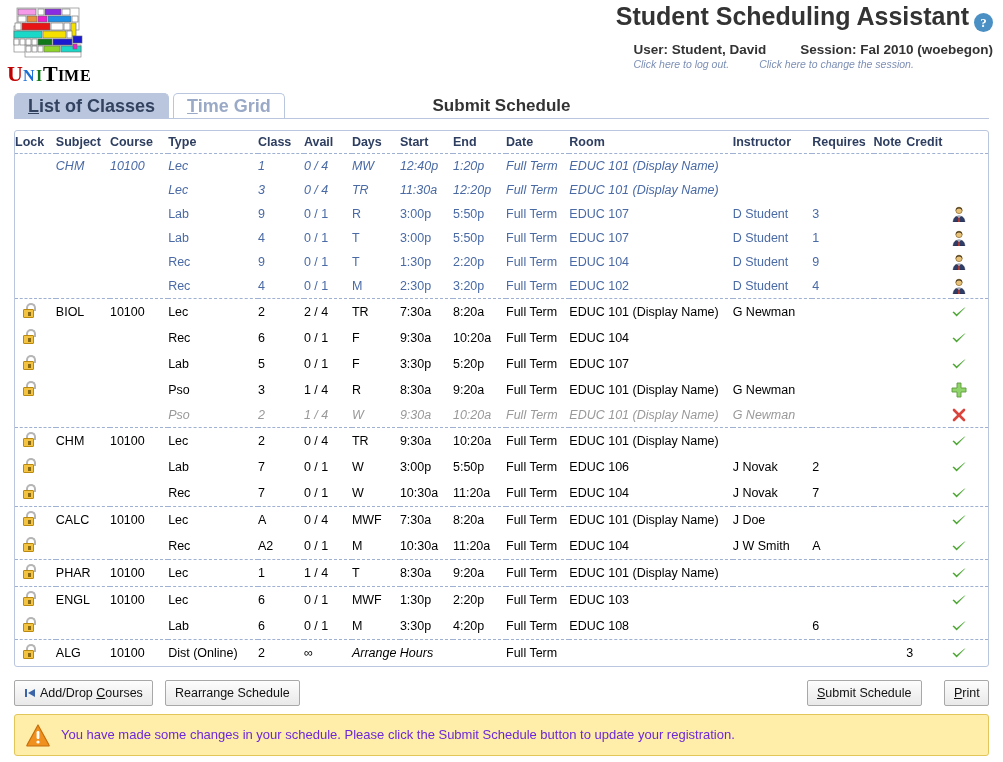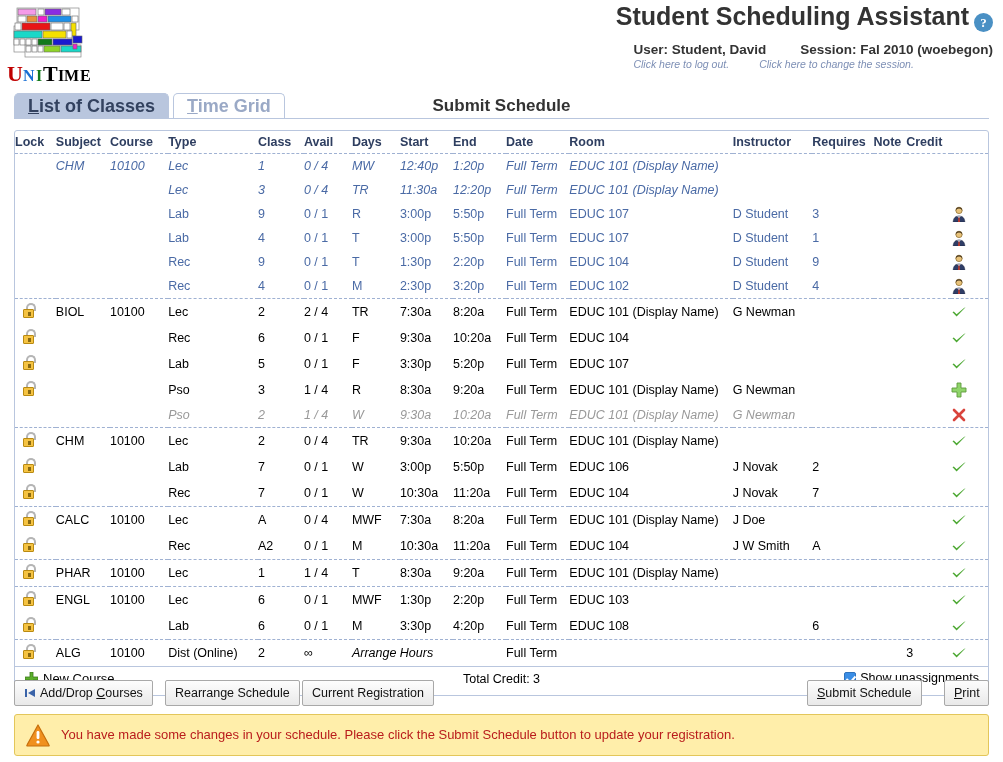--- a/index.html
+++ b/index.html
@@ -163,21 +163,21 @@
   .btn u{text-decoration:underline;}
   .btn .lefticon{display:inline-block;width:12px;height:12px;vertical-align:-2px;margin-right:4px;}
 
   
   .warn{
     position:absolute;left:14px;top:714px;width:975px;height:42px;
     background:#ffeeaa;border:1px solid #e3c65a;border-radius:3px;
     box-sizing:border-box;
   }
   .warn-icon{position:absolute;left:11px;top:9px;width:24px;height:23px;}
-  .warn-text{position:absolute;left:46px;top:12px;font-size:13px;color:#b91c1c;}
+  .warn-text{position:absolute;left:46px;top:12px;font-size:13px;color:#6d28d9;}
 </style>
 </head>
 <body>
 
 <div class="page">
 
   <div class="header">
 
     <div class="logo">
       <svg viewBox="0 0 86 84" width="88" height="84">
@@ -703,50 +703,34 @@
             <td class=""></td>
             <td class=""></td>
             <td class="">3</td>
             <td class=""><span class="mark"><svg viewBox="0 0 16 16" width="16" height="16">
                   <path d="M1.5 8.2 L5.6 12.4 L14.6 3.2 L13.0 4.0 L5.6 10.3 L2.8 7.4z" fill="#4ca832"></path>
                 </svg></span></td>
           </tr>
         </tbody>
     </table>
 
-    <div class="panel-foot">
-      <div class="newcourse">
-        <span class="plusicon">
-          <svg viewBox="0 0 13 13" width="13" height="13">
-              <path d="M5 0h3v5h5v3H8v5H5V8H0V5h5z" fill="#5cb02c" stroke="#3d7a1d" stroke-width="0.8"></path>
-            </svg>
-        </span><u>N</u><span>ew Course</span>
-      </div>
-      <div class="totalcredit">Total Credit: 3</div>
-      <div class="showun">
-        <span class="cbox"></span><span>Show unassignments</span>
-      </div>
-    </div>
   </div>
 
   <div class="btnrow">
     <div class="btn" style="left:0;">
       <span class="lefticon">
         <svg viewBox="0 0 12 12" width="12" height="12">
             <path d="M11 2 L4 6 L11 10 Z" fill="#3a63a8"></path>
             <rect x="1" y="2" width="2" height="8" fill="#3a63a8"></rect>
           </svg>
       </span><span>Add/Drop </span><u>C</u><span>ourses</span>
     </div>
     <div class="btn" style="left:151px;">
       <span>Rearrange Schedule</span>
     </div>
-    <div class="btn" style="left:288px;">
-      <span>Current Registration</span>
-    </div>
     <div class="btn" style="left:793px;">
       <u>S</u><span>ubmit Schedule</span>
     </div>
     <div class="btn" style="left:930px;width:45px;">
       <u>P</u><span>rint</span>
     </div>
   </div>
 
   <div class="warn">
     <div class="warn-icon">

